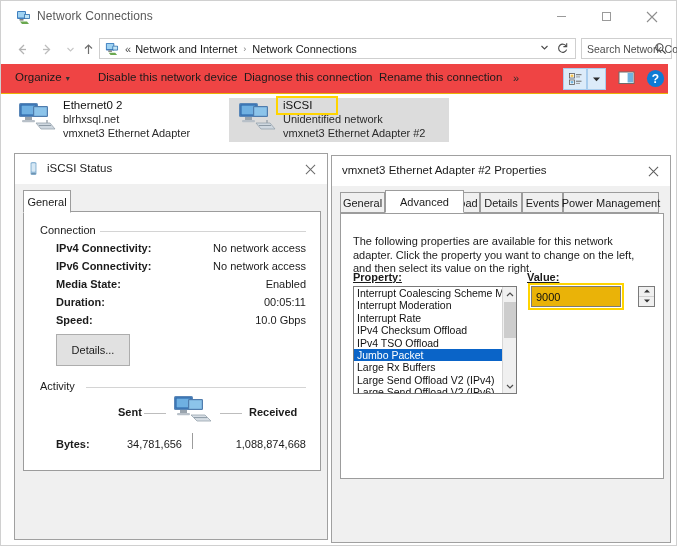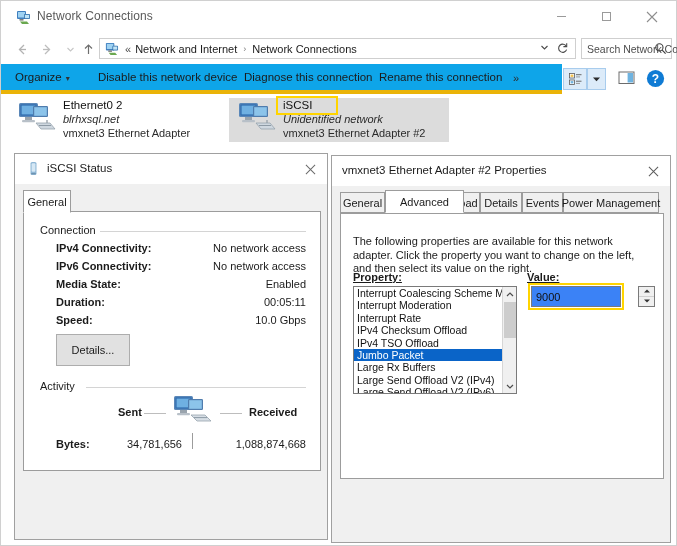--- a/index.html
+++ b/index.html
@@ -78,22 +78,22 @@
     background: #ffffff; border: 1px solid #cfcfcf;
     display: flex; align-items: center;
   }
   .search-ph {
     margin-left: 5px; font-size: 10.5px; color: #4d4d4d; white-space: nowrap;
   }
   .search-ico { position: absolute; right: 4px; top: 3px; color: #3d3d3d; }
 
   
   .cmdbar {
-    position: absolute; left: 0; top: 63px; width: 561px; height: 30px;
-    background: #0ea5e9; border-bottom: 4px solid #eab308;
+    position: absolute; left: 0; top: 63px; width: 667px; height: 30px;
+    background: #ef4444; border-bottom: 1px solid #eab308;
   }
   .cmd-item {
     position: absolute; top: 7px;
     font-size: 11.5px; color: #1b1b1b; white-space: nowrap;
   }
   .cmd-caret { font-size: 8px; color: #333; margin-left: 4px; }
   .cmd-chev { position: absolute; top: 8px; font-size: 11px; color: #2b2b2b; }
   .viewbtn {
     position: absolute; top: 4px; height: 22px;
     border: 1px solid #a8cced; background: #dcebf9;
@@ -106,21 +106,21 @@
   }
   .helpico { position: absolute; left: 645px; top: 5px; }
 
   
   .tile { position: absolute; top: 97px; height: 44px; }
   .tile.sel {
     background: #dcdcdc;
   }
   .tile-icon { position: absolute; left: 8px; top: 3px; width: 40px; height: 36px; }
   .tile-l1 { position: absolute; left: 54px; top: 1px; font-size: 11.5px; color: #111; white-space: nowrap; }
-  .tile-l2 { position: absolute; left: 54px; top: 15px; font-size: 11px; color: #2b2b2b; white-space: nowrap; font-style: italic; }
+  .tile-l2 { position: absolute; left: 54px; top: 15px; font-size: 11px; color: #2b2b2b; white-space: nowrap; }
   .tile-l3 { position: absolute; left: 54px; top: 29px; font-size: 11px; color: #2b2b2b; white-space: nowrap; }
   .hl-box {
     position: absolute;
     border: 2px solid #ffd400; background: transparent;
     pointer-events: none;
   }
 
   
   .dlg {
     position: absolute;
@@ -191,21 +191,21 @@
   .lb-arrow {
     position: absolute; left: 0; width: 14px; height: 14px;
     display: flex; align-items: center; justify-content: center;
     font-size: 8px; color: #4d4d4d;
   }
   .lb-thumb {
     position: absolute; left: 1px; width: 12px; background: #cdcdcd;
   }
 
   .txtinput {
-    position: absolute; background: #3b82f6; border: 1px solid #7a7a7a;
+    position: absolute; background: #eab308; border: 1px solid #7a7a7a;
     font-size: 11px; color: #111; padding-left: 4px; line-height: 20px;
   }
   .spin {
     position: absolute; width: 17px; border: 1px solid #7a7a7a; background: #f0f0f0;
   }
   .spin div {
     height: 50%; display: flex; align-items: center; justify-content: center;
     font-size: 7px; color: #333;
   }
   .spin div:first-child { border-bottom: 1px solid #cfcfcf; }

